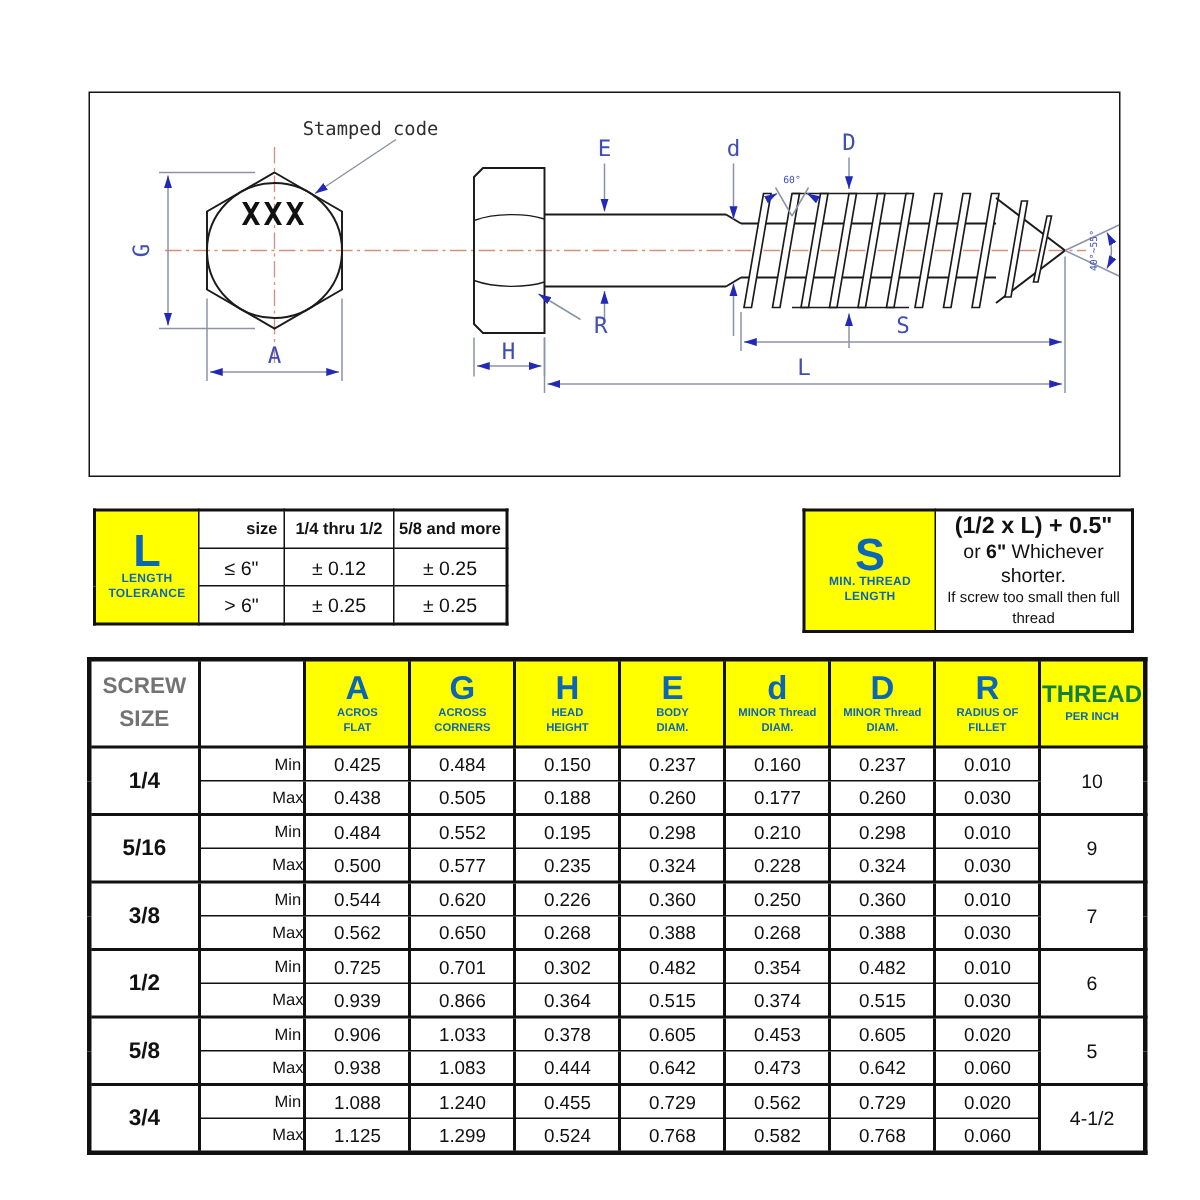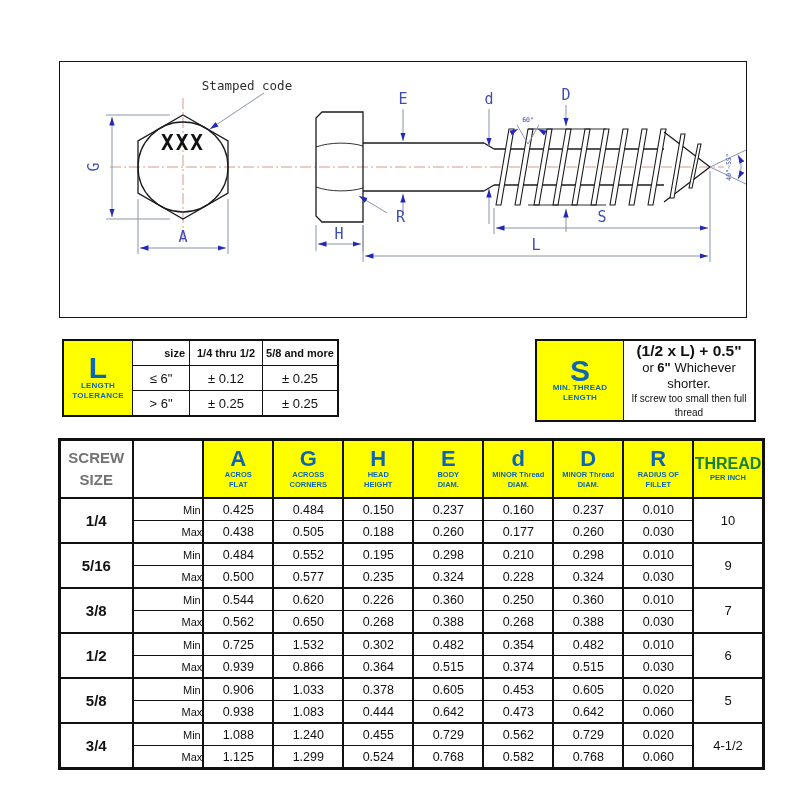--- a/index.html
+++ b/index.html
@@ -339,21 +339,21 @@
         <td class="val">0.268</td>
         <td class="val">0.388</td>
         <td class="val">0.268</td>
         <td class="val">0.388</td>
         <td class="val">0.030</td>
       </tr>
       <tr class="grp">
         <td class="size" rowspan="2">1/2</td>
         <td class="mm">Min</td>
         <td class="val">0.725</td>
-        <td class="val">1.532</td>
+        <td class="val">0.701</td>
         <td class="val">0.302</td>
         <td class="val">0.482</td>
         <td class="val">0.354</td>
         <td class="val">0.482</td>
         <td class="val">0.010</td>
         <td class="thr" rowspan="2">6</td>
       </tr>
       <tr>
         <td class="mm">Max</td>
         <td class="val">0.939</td>

